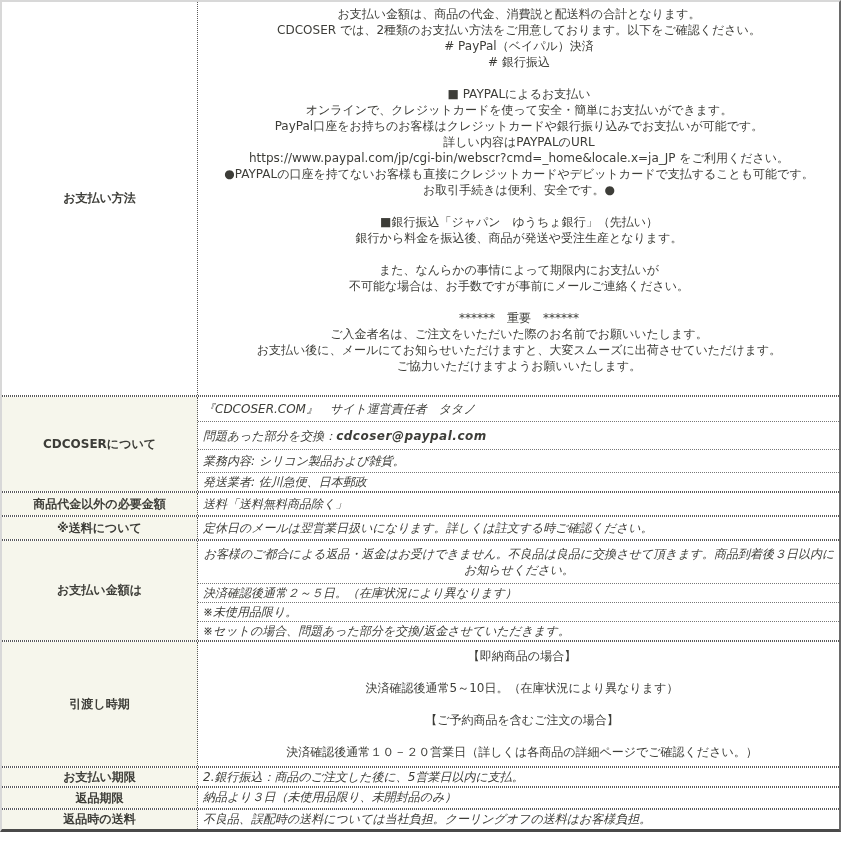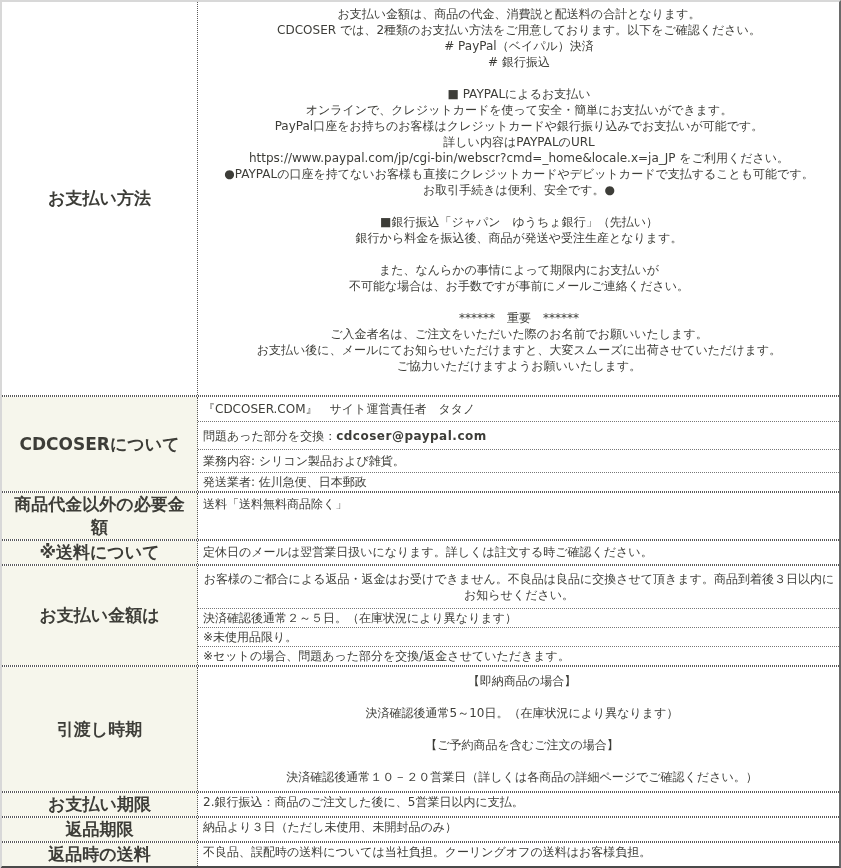--- a/index.html
+++ b/index.html
@@ -15,27 +15,27 @@
   .mrow { display:flex; }
   .mrow { border-bottom:1px dotted #5a5a5a; }
   .mrow + .mrow { border-top:1px dotted #5a5a5a; }
   .mrow:last-child { border-bottom:none; }
   .hcell {
     width:196px; min-width:196px; box-sizing:border-box;
     background:#f6f6ec;
     border-right:1px dotted #5a5a5a;
     display:flex; align-items:center; justify-content:center;
     text-align:center;
-    font-weight:bold; font-size:17px; color:#3d3d38;
+    font-weight:bold; font-size:12px; color:#3d3d38;
     padding:0 4px;
   }
   .mrow.first-row .hcell { background:#ffffff; }
   .ccell { flex:1; min-width:0; font-size:12px; line-height:16px; color:#3d3d38; display:flex; flex-direction:column;text-align:center; }
   .pre { white-space:pre-wrap; padding:4px 4px 4px 5px; word-break:break-all; }
-  .sub { display:flex; align-items:center; padding:1px 4px 1px 5px; box-sizing:border-box; word-break:break-all; }
+  .sub { display:flex; align-items:center; padding:1px 4px 1px 5px; box-sizing:border-box; word-break:break-all;font-style:italic; }
   .sub + .sub { border-top:1px dotted #777; }
   .email { font-weight:bold; letter-spacing:0.5px; }
   .r1 { min-height:393px; }
   .r3 .ccell .sub, .r4 .ccell .sub { min-height:22px; }
   .r6 .pre { padding:6px 4px 6px 11px; }
 </style>
 </head>
 <body>
 
 <div class="policy-table">
@@ -122,21 +122,21 @@
   <div class="mrow">
     <div class="hcell">お支払い期限</div>
     <div class="ccell">
       <div class="sub" style="min-height:15px">2.銀行振込：商品のご注文した後に、5営業日以内に支払。</div>
     </div>
   </div>
 
   <div class="mrow" style="min-height:20px">
     <div class="hcell">返品期限</div>
     <div class="ccell">
-      <div class="sub">納品より３日（ただし未使用、未開封品のみ）</div>
+      <div class="sub">納品より３日（未使用品限り、未開封品のみ）</div>
     </div>
   </div>
 
   <div class="mrow" style="min-height:19px">
     <div class="hcell">返品時の送料</div>
     <div class="ccell">
       <div class="sub">不良品、誤配時の送料については当社負担。クーリングオフの送料はお客様負担。</div>
     </div>
   </div>
 

